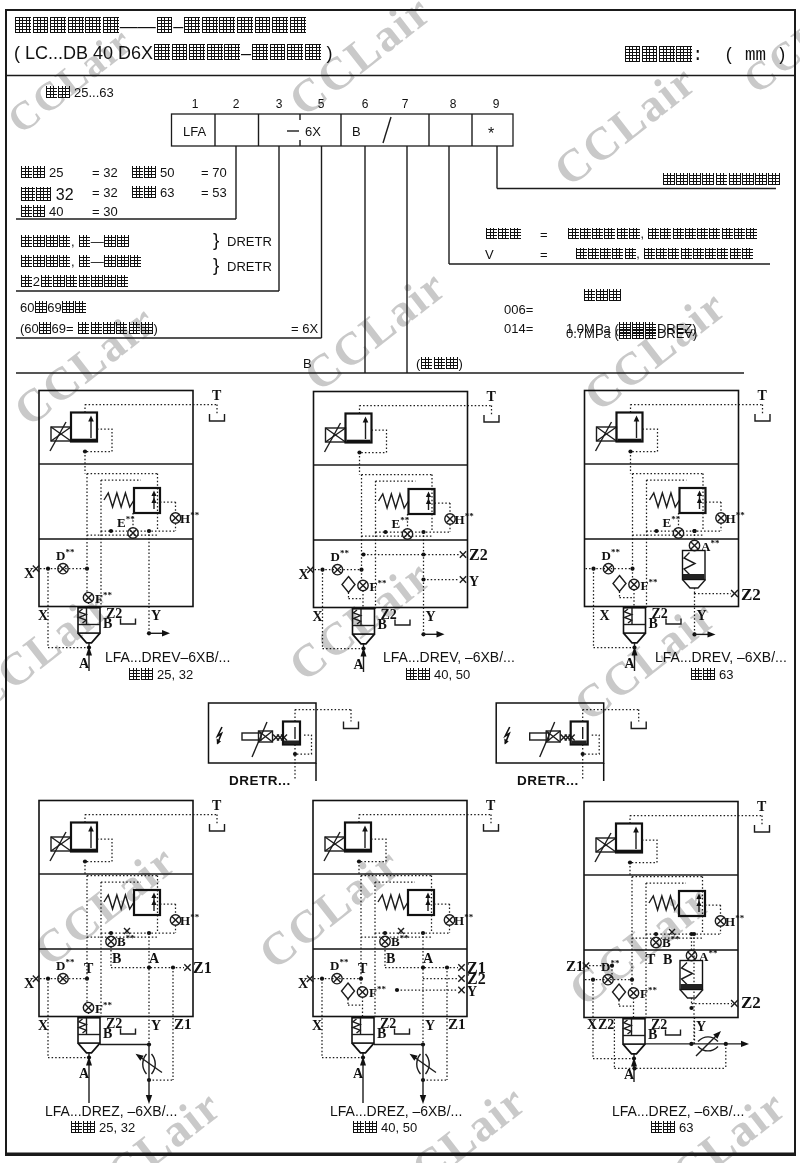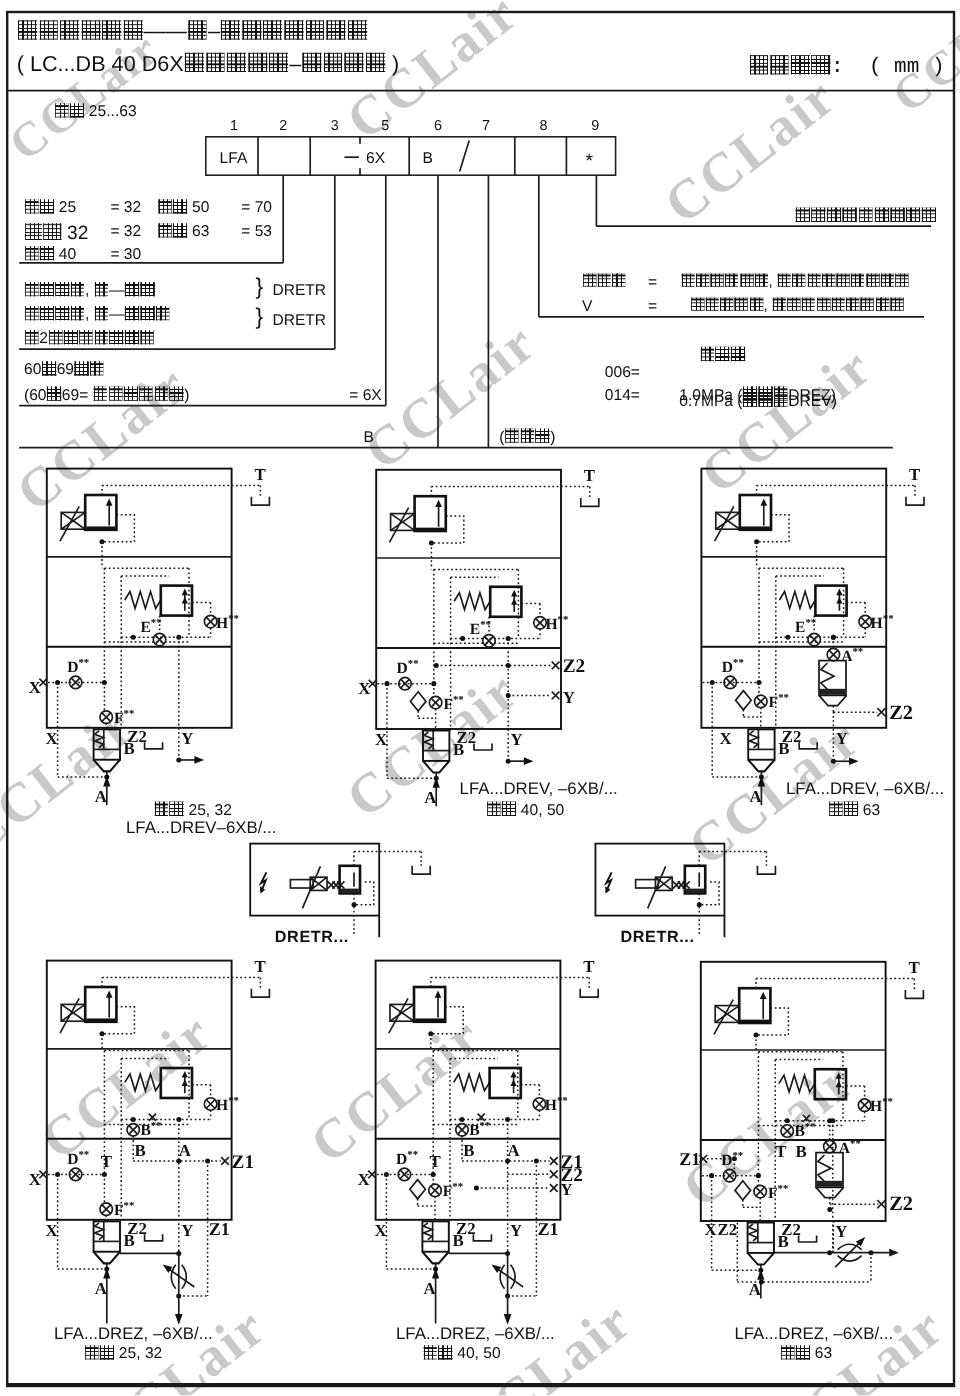--- a/index.html
+++ b/index.html
@@ -1341,21 +1341,21 @@
 <div class="t" style="left:583px;top:289px;font-size:13px;"><i class="k"></i><i class="k"></i><i class="k"></i></div>
 
 <div class="t" style="left:504px;top:303px;font-size:13px;">006=</div>
 
 <div class="t" style="left:566px;top:303px;font-size:13px;margin-top:24px;">0.7MPa (<i class="k"></i><i class="k"></i><i class="k"></i>DREV)</div>
 
 <div class="t" style="left:504px;top:322px;font-size:13px;">014=</div>
 
 <div class="t" style="left:566px;top:322px;font-size:13px;">1.0MPa (<i class="k"></i><i class="k"></i><i class="k"></i>DREZ)</div>
 
-<div class="t" style="left:105px;top:650px;font-size:14px;margin-top:32px;">LFA...DREV–6XB/...</div>
+<div class="t" style="left:105px;top:650px;font-size:14px;">LFA...DREV–6XB/...</div>
 
 <div class="t" style="left:128px;top:668px;font-size:13px;"><i class="k"></i><i class="k"></i> 25, 32</div>
 
 <div class="t" style="left:383px;top:650px;font-size:14px;">LFA...DREV,&nbsp;–6XB/...</div>
 
 <div class="t" style="left:405px;top:668px;font-size:13px;"><i class="k"></i><i class="k"></i> 40, 50</div>
 
 <div class="t" style="left:655px;top:650px;font-size:14px;">LFA...DREV,&nbsp;–6XB/...</div>
 
 <div class="t" style="left:690px;top:668px;font-size:13px;"><i class="k"></i><i class="k"></i> 63</div>

